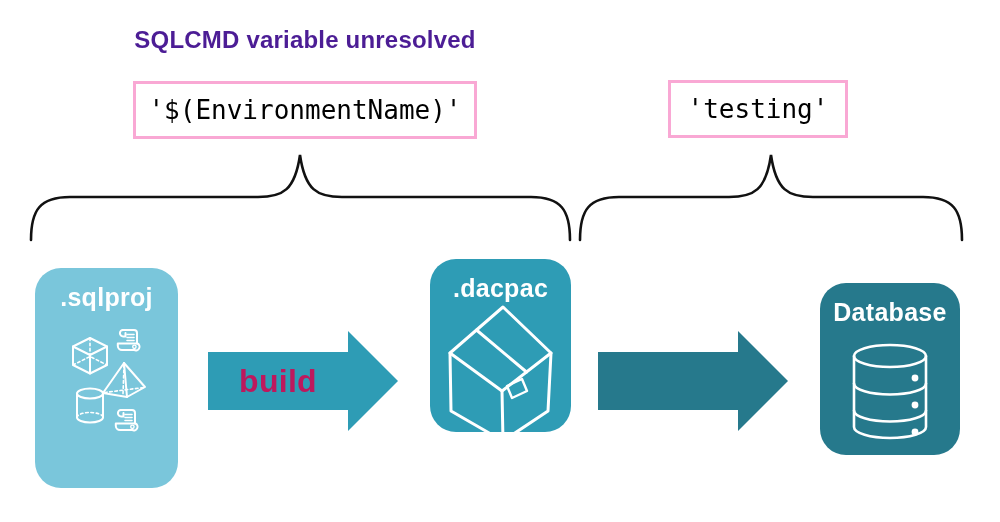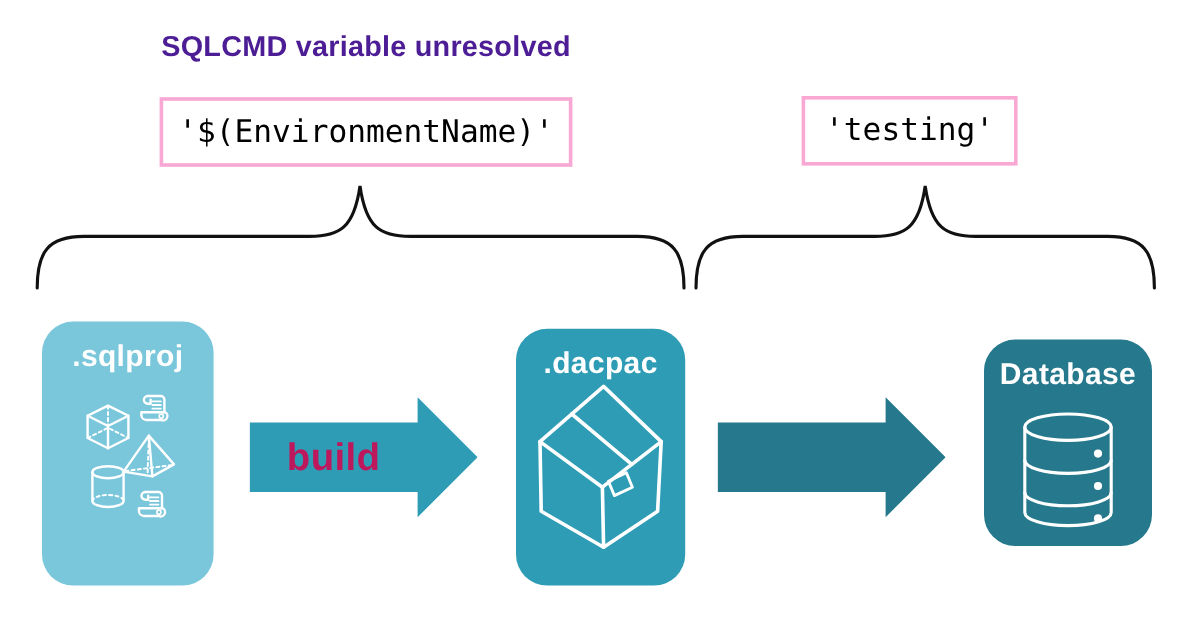--- a/index.html
+++ b/index.html
@@ -85,21 +85,21 @@
 
       <use href="#scroll" transform="translate(58,87)"></use>
     </svg>
   </div>
 
   <svg class="abs" style="left:208px;top:331px;" width="190" height="100" viewBox="0 0 190 100">
     <polygon class="arrow-fill-build" points="0,21 140,21 140,0 190,50 140,100 140,79 0,79"></polygon>
   </svg>
   <div class="abs arrow-label" style="left:208px;top:352px;width:140px;height:58px;">build</div>
 
-  <div class="abs node node-dacpac" style="left:430px;top:274px;width:141px;height:214px;">
+  <div class="abs node node-dacpac" style="left:430px;top:259px;width:141px;height:173px;">
     <div class="node-title">.dacpac</div>
     <svg class="abs" style="left:14px;top:46px;" width="112" height="140" viewBox="0 0 112 140">
       <path class="icon-stroke-thick" d="M59,2 L107,48 L58,86 L6,48 Z"></path>
       <path class="icon-stroke-thick" d="M32.5,25 L82.5,67"></path>
       <path class="icon-stroke-thick" d="M6,48 L7,106 L59,136 L58,86"></path>
       <path class="icon-stroke-thick" d="M107,48 L104,106 L59,136"></path>
       <path class="icon-stroke-thick" style="stroke-width:2.4" d="M63,81 L78,74 L83,86 L68,93 Z"></path>
     </svg>
   </div>
 

